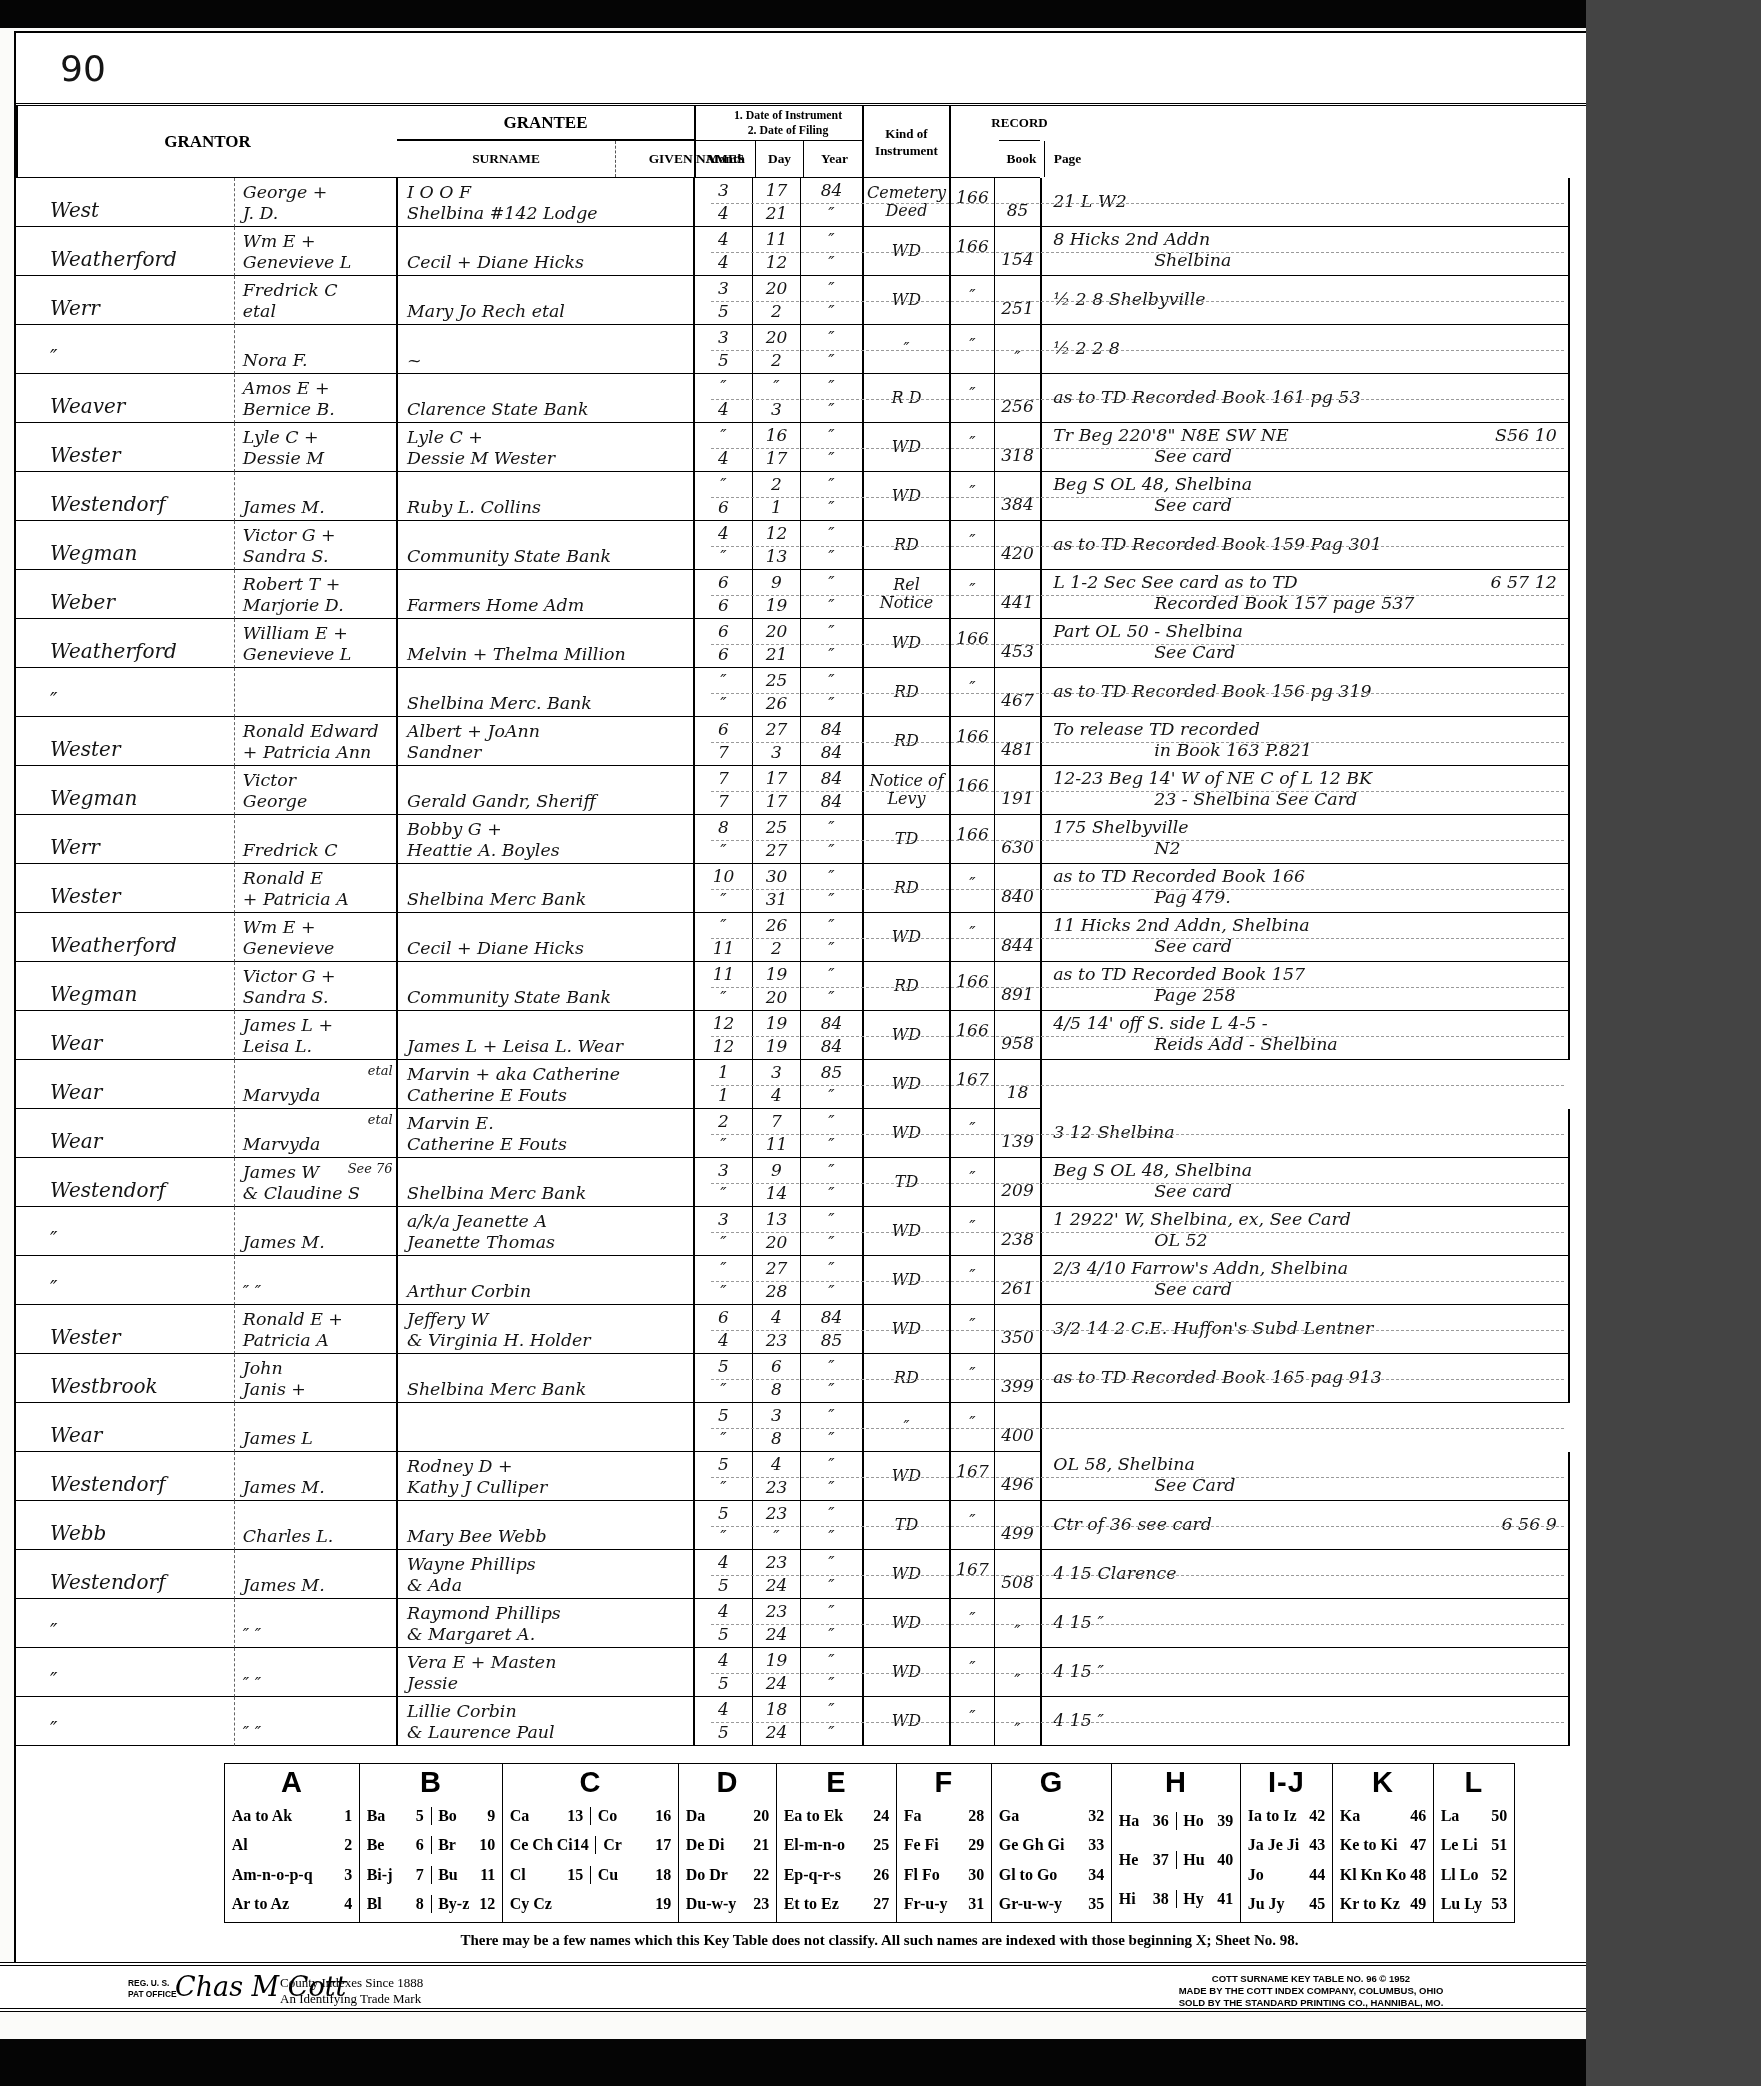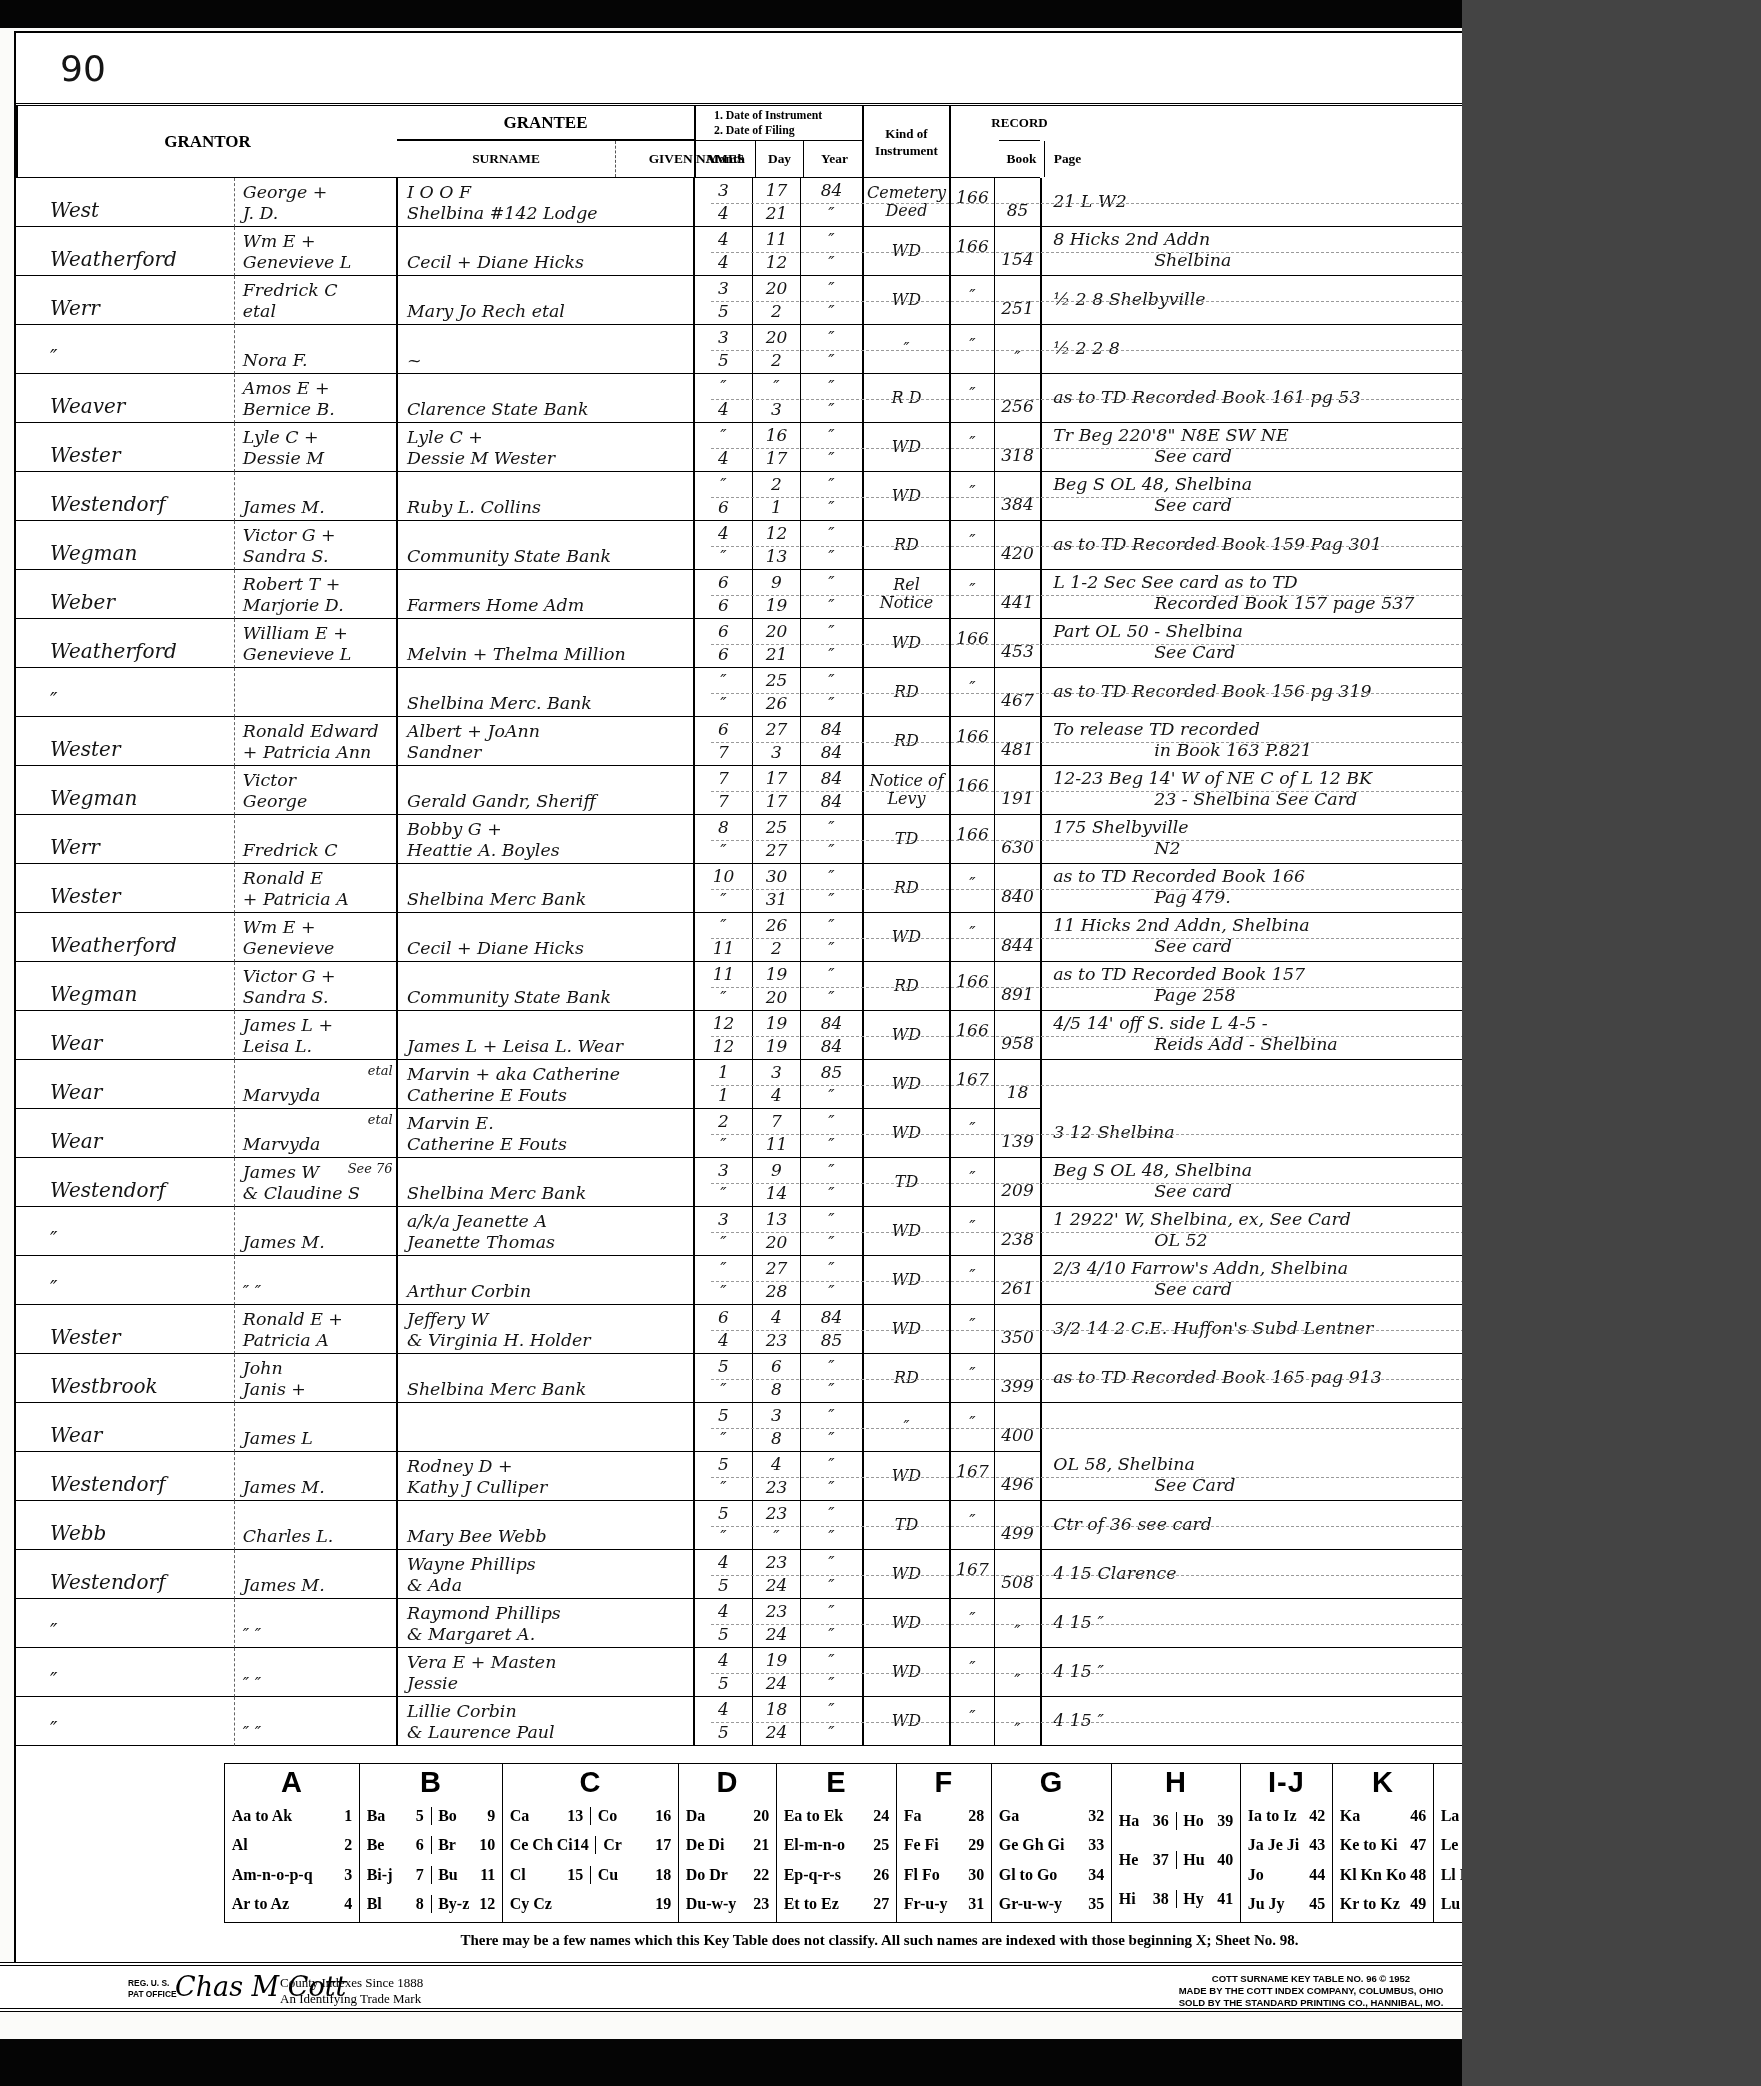--- a/index.html
+++ b/index.html
@@ -1,17 +1,17 @@
 <!DOCTYPE html>
 <html style="font-size:9px"><head>
 <meta charset="utf-8">
 <style>
   html,body{margin:0;padding:0;background:#444;}
   *{box-sizing:border-box;}
-  .scan{position:relative;width:1462px;height:2087px;background:#fbfbf9;font-family:"Liberation Serif",serif;color:#000;overflow:hidden;}
+  .scan{position:relative;width:1586px;height:2087px;background:#fbfbf9;font-family:"Liberation Serif",serif;color:#000;overflow:hidden;}
   .bar-top{position:absolute;top:0;left:0;width:1762px;height:28px;background:#050505;}
   .bar-bottom{position:absolute;top:2039px;left:0;width:1762px;height:48px;background:#050505;}
   .sheet{position:absolute;left:14px;top:31px;width:1720px;height:1931px;background:#fff;border:2.2px double #000;border-bottom:none;}
 
   
   .masthead{position:relative;height:73px;border-bottom:3.4px double #000;display:flex;align-items:center;justify-content:center;}
   .pagenum{position:absolute;left:44px;top:14.6px;font-family:"DejaVu Sans",sans-serif;font-size:36px;color:#151515;}
   .title{font-weight:bold;white-space:nowrap;letter-spacing:-0.3px;}
   .title .t-bold{font-size:35px;}
   .title .t-rest{font-size:29px;}
@@ -19,21 +19,21 @@
   
   .hdrgrid{display:grid;grid-template-columns:381px 297px 168px 87px 91px 528px 1fr;height:72px;}
   .hcell{border-bottom:1.7px solid #000;font-weight:bold;}
   .h-grantee{display:flex;flex-direction:column;}
   .h-grantee-top{height:35px;display:flex;align-items:center;justify-content:center;font-size:17px;border-bottom:2.2px solid #000;}
   .h-grantee-bot{flex:1;display:grid;grid-template-columns:218px 162px;}
   .h-sub{display:flex;align-items:center;justify-content:center;font-size:13.4px;}
   .h-given{border-left:1.1px dashed #555;}
   .h-grantor{border-left:2.2px double #000;display:flex;align-items:center;justify-content:center;font-size:17px;}
   .h-date{border-left:2.2px double #000;display:flex;flex-direction:column;}
-  .h-date-top{height:35px;display:flex;flex-direction:column;justify-content:center;padding-left:18px;font-size:11.8px;line-height:14.6px;border-bottom:1.7px solid #000;}
+  .h-date-top{height:35px;display:flex;flex-direction:column;justify-content:center;padding-left:18px;font-size:11.8px;line-height:14.6px;border-bottom:1.7px solid #000;text-align:center;}
   .h-date-bot{flex:1;display:grid;grid-template-columns:59px 48px 62px;font-size:12.3px;}
   .h-day,.h-year{border-left:0.6px solid #000;}
   .h-kind{border-left:2.2px double #000;display:flex;flex-direction:column;align-items:center;justify-content:center;font-size:13px;line-height:17px;}
   .h-record{border-left:2.2px double #000;display:flex;flex-direction:column;padding-left:48px;}
   .h-record-top{height:35px;display:flex;align-items:center;justify-content:center;font-size:13px;border-bottom:1.1px solid #000;}
   .h-record-bot{flex:1;display:grid;grid-template-columns:45px 46px;font-size:12.3px;}
   .h-page{border-left:0.6px solid #000;}
   .h-loc{border-left:2.2px double #000;display:flex;flex-direction:column;}
   .h-loc-top{height:35px;display:flex;align-items:center;justify-content:center;font-size:17px;border-bottom:2.2px solid #000;}
   .h-loc-bot{flex:1;position:relative;font-size:11.2px;}

